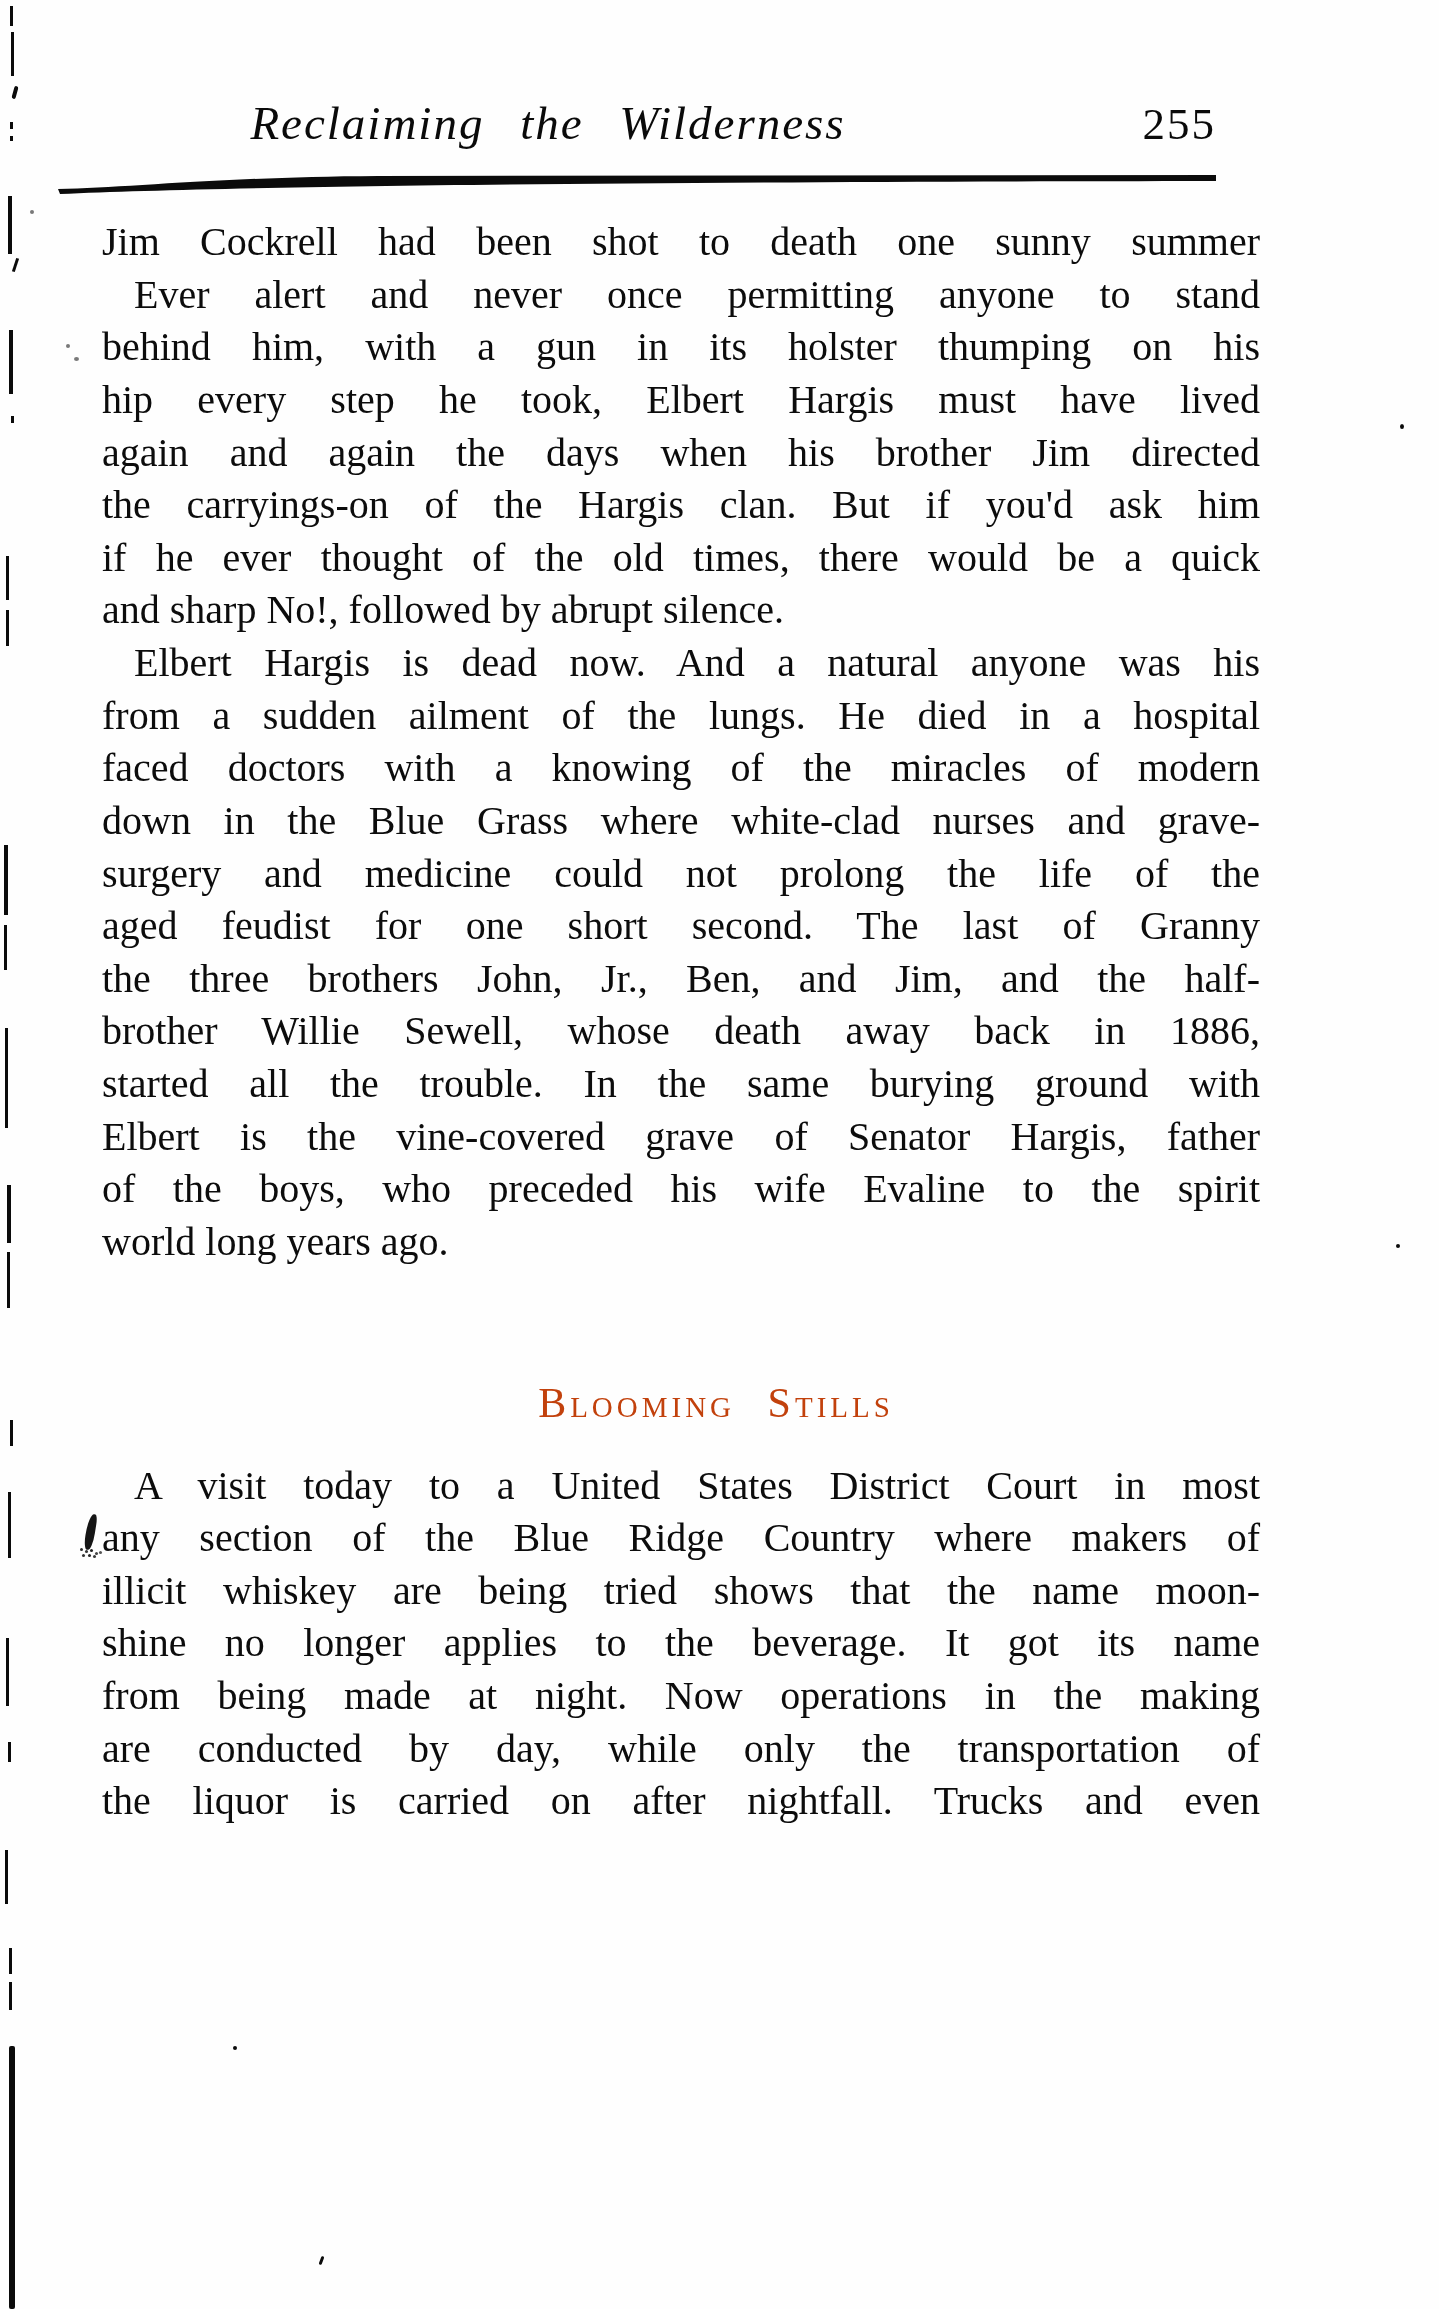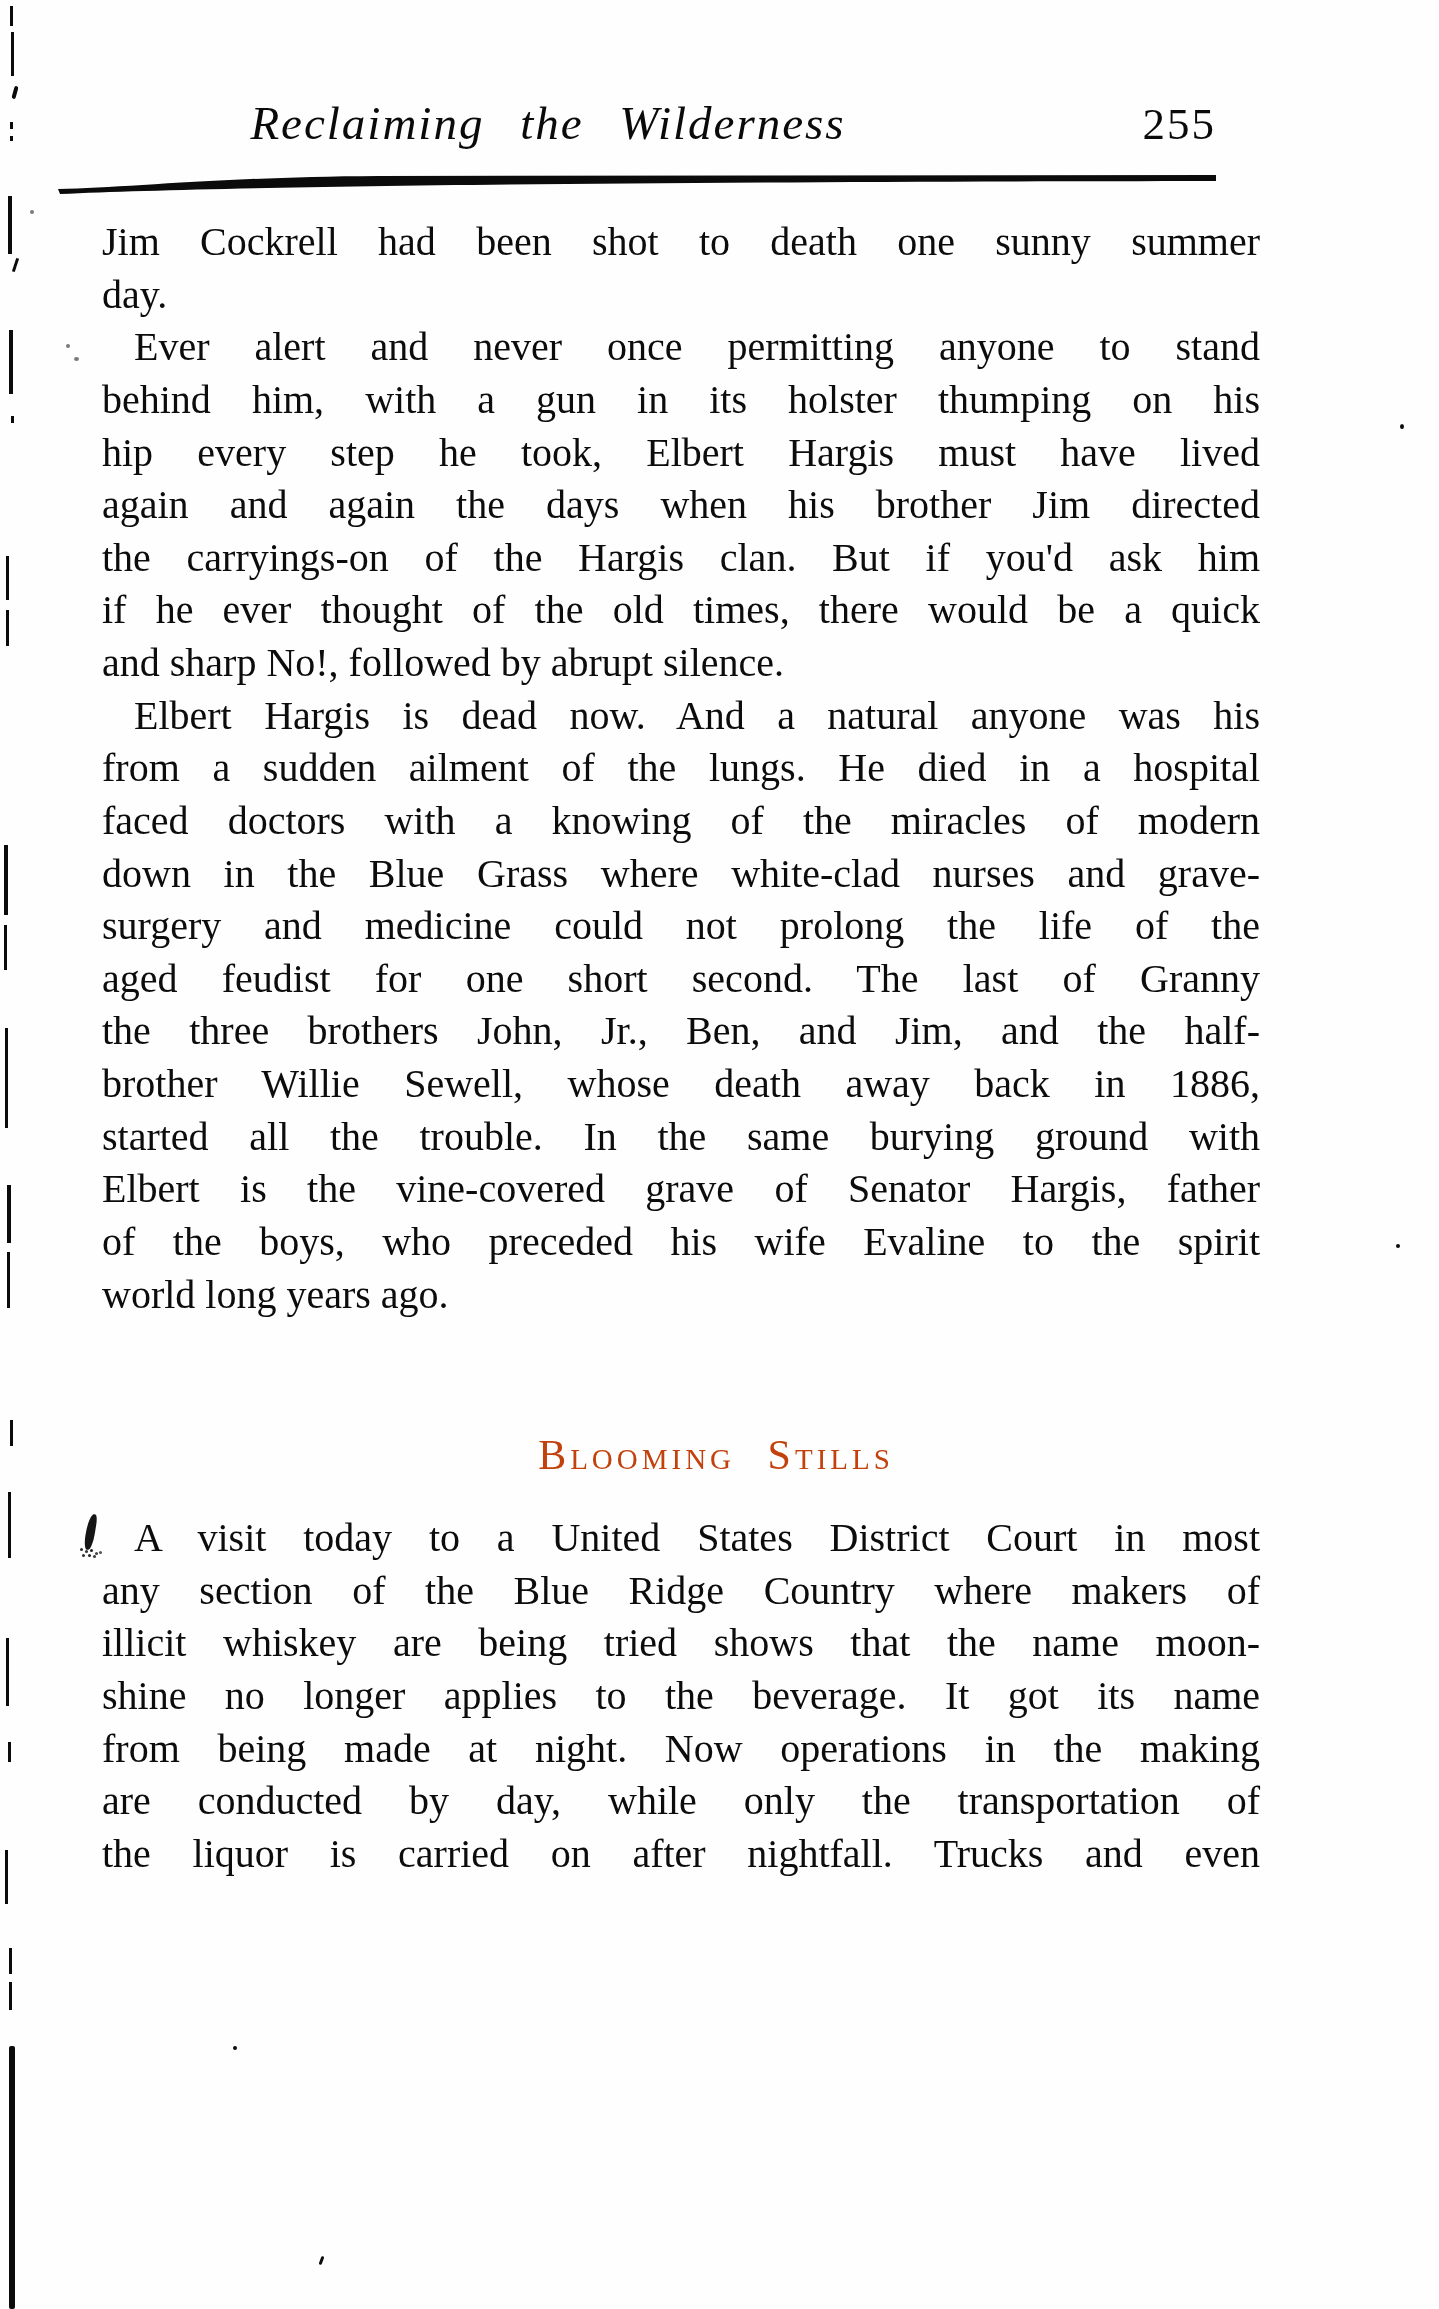--- a/index.html
+++ b/index.html
@@ -94,21 +94,20 @@
 
     <div class="head-rule">
       <svg width="1158" height="24" viewBox="0 0 1158 24">
         <path d="M 0 17 C 70 16 160 5 320 4 L 1158 3 L 1158 9 C 480 10 160 15 2 22 Z" fill="#0b0b0b"></path>
       </svg>
     </div>
 
     <div class="text-block">
         <div class="paragraph">
           <div class="line">Jim Cockrell had been shot to death one sunny summer</div>
-          <div class="line no-just">day.</div>
         </div>
         <div class="paragraph">
           <div class="line indent">Ever alert and never once permitting anyone to stand</div>
           <div class="line">behind him, with a gun in its holster thumping on his</div>
           <div class="line">hip every step he took, Elbert Hargis must have lived</div>
           <div class="line">again and again the days when his brother Jim directed</div>
           <div class="line">the carryings-on of the Hargis clan. But if you'd ask him</div>
           <div class="line">if he ever thought of the old times, there would be a quick</div>
           <div class="line no-just">and sharp No!, followed by abrupt silence.</div>
         </div>

